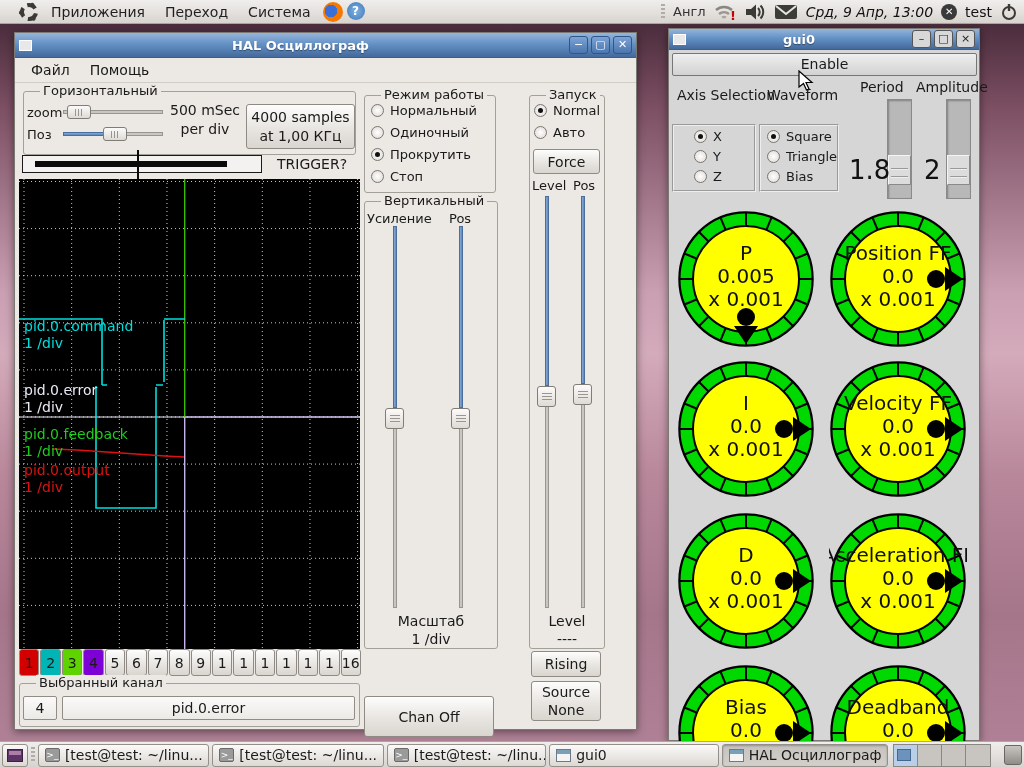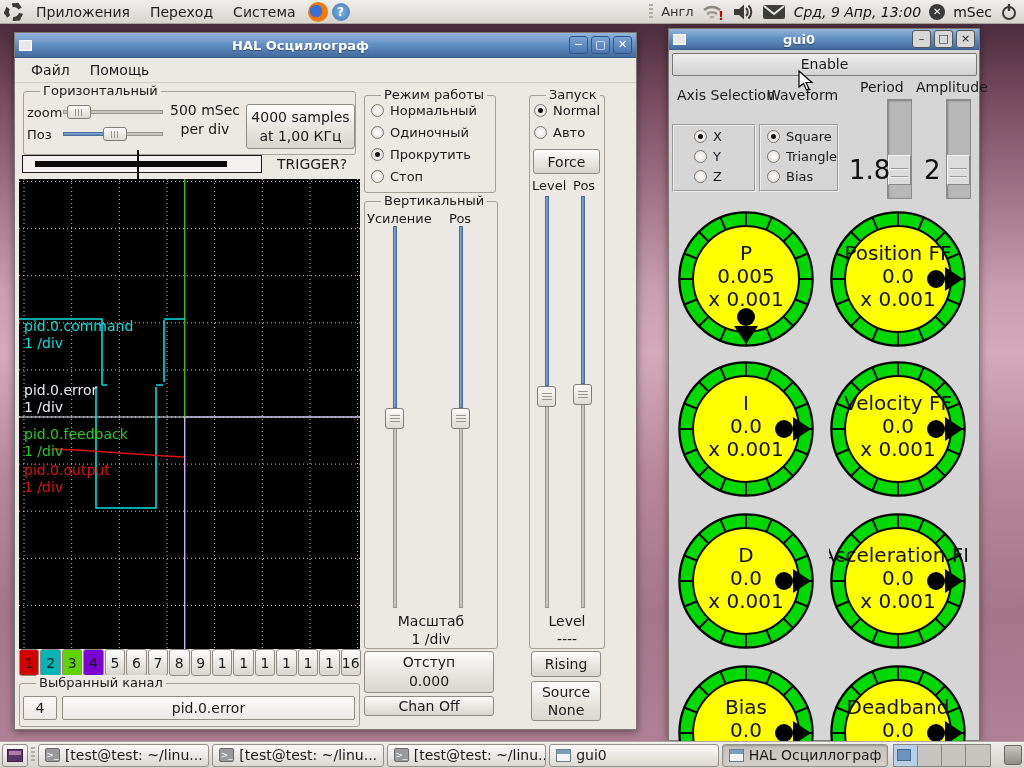--- a/index.html
+++ b/index.html
@@ -10,21 +10,21 @@
     background:linear-gradient(180deg,#3d2331 0%,#7c4f63 14%,#c99fb1 38%,#d4abbb 46%,#b8879a 62%,#a5758a 80%,#b28398 100%);
     position:relative;
   }
   
   .panel {
     position:absolute; left:0; top:0; width:1024px; height:24px;
     background:linear-gradient(#f0eeec,#d8d4d0);
     border-bottom:1px solid #a8a4a0;
     display:flex; align-items:center;
   }
-  .panel-left { display:flex; align-items:center; gap:4px; padding-left:4px; flex:1; }
+  .panel-left { display:flex; gap:4px; padding-left:4px; flex:1;margin-left:15px; }
   .panel-menu { padding:2px 8px; font-size:14px; color:#1f1f1f; }
   .panel-right { display:flex; align-items:center; gap:8px; padding-right:6px; }
   .panel-icon { width:20px; height:20px; display:flex; align-items:center; justify-content:center; }
   .lang-label { font-size:13px; color:#333; }
   .clock-label { font-size:14px; color:#111; white-space:nowrap;font-style:italic; }
   .user-label { font-size:14px; color:#111; }
   .drag-dots { width:4px; height:16px;
     background:repeating-linear-gradient(180deg,#b0aca8 0 2px,transparent 2px 4px); }
   
   .ff-icon { width:20px; height:20px; border-radius:50%;
@@ -162,21 +162,21 @@
       <polygon points="2,6 7,6 12,1.5 12,16.5 7,12 2,12" fill="#3a3a36"></polygon>
       <path d="M14 5 A5.5 5.5 0 0 1 14 13" stroke="#3a3a36" stroke-width="2" fill="none"></path>
       <path d="M16.5 2.5 A9 9 0 0 1 16.5 15.5" stroke="#3a3a36" stroke-width="2" fill="none"></path>
     </svg>
     <svg width="24" height="16" viewBox="0 0 24 16">
       <rect x="1" y="1" width="22" height="14" rx="2" fill="#3c3c38"></rect>
       <path d="M2 2 L12 10 L22 2" stroke="#e8e6e2" stroke-width="2" fill="none"></path>
     </svg>
     <span class="clock-label">Срд,  9 Апр, 13:00</span>
     <span class="test-icon">✕</span>
-    <span class="user-label">mSec</span>
+    <span class="user-label">test</span>
     <svg width="18" height="18" viewBox="0 0 18 18">
       <circle cx="9" cy="10" r="6" stroke="#3a3a36" stroke-width="2" fill="none"></circle>
       <line x1="9" y1="1" x2="9" y2="8" stroke="#3a3a36" stroke-width="2.4"></line>
     </svg>
   </div>
 </div>
 
 <div class="window" id="hal-window">
   <div class="titlebar">
     <span class="tb-icon"></span>
@@ -321,25 +321,21 @@
       <span class="vs-track" style="top:182px;bottom:0"></span>
     <span class="vs-handle" style="top:182px"></span>
   </div>
   <div class="vslider" style="left:436px;top:193px;height:382px">
     <span class="vs-fill" style="top:0;height:182px"></span>
       <span class="vs-track" style="top:182px;bottom:0"></span>
     <span class="vs-handle" style="top:182px"></span>
   </div>
   <span class="label" style="left:349px;top:580px;width:134px;text-align:center;font-size:14px">Масштаб</span>
   <span class="label" style="left:349px;top:598px;width:134px;text-align:center;font-size:14px">1 /div</span>
-  <div class="btn" style="left:349px;top:618px;width:130px;height:42px;font-size:14px;line-height:19px">
-    <span>Отступ</span>
-    <span>0.000</span>
-  </div>
-  <div class="btn" style="left:349px;top:663px;width:130px;height:20px;font-size:14px">
+  <div class="btn" style="left:349px;top:663px;width:130px;height:41px;font-size:14px">
     <span>Chan Off</span>
   </div>
 
   <div class="groupbox" style="left:514px;top:62px;width:76px;height:554px">
     <span class="gb-legend">Запуск</span>
   </div>
   <div class="radio-row" style="left:519px;top:70px">
     <span class="radio checked"></span>
       <span>Normal</span>
   </div>

